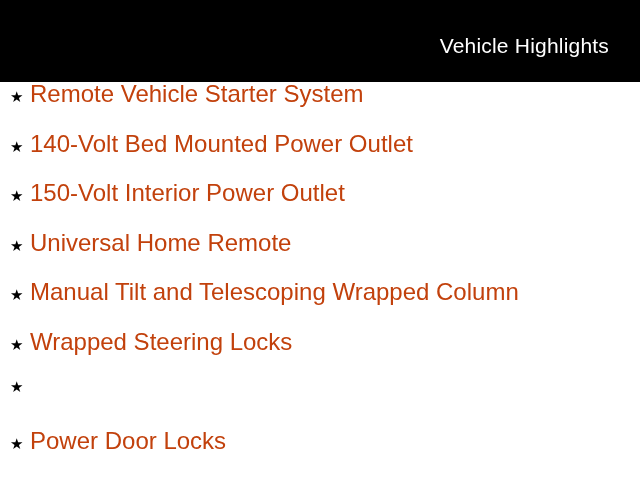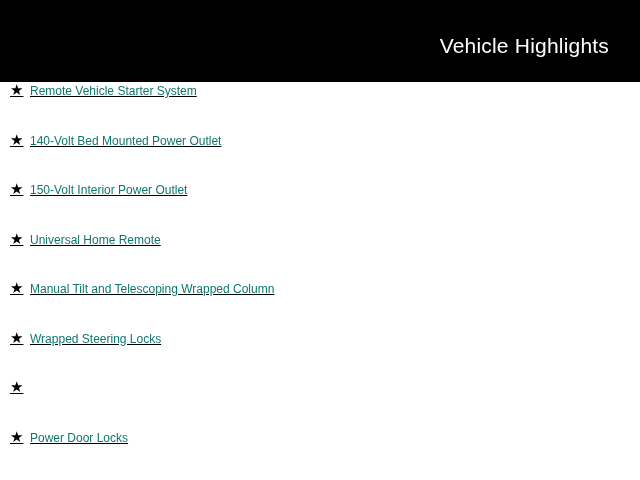--- a/index.html
+++ b/index.html
@@ -11,21 +11,20 @@
     height: 480px;
     background: #ffffff;
     font-family: "Liberation Sans", sans-serif;
     overflow: hidden;
   }
   .page {
     position: relative;
     width: 640px;
     height: 429px;
     box-sizing: border-box;
-    text-decoration: underline;
   }
   .header-bar {
     width: 640px;
     height: 82px;
     background: #000000;
     display: flex;
     align-items: center;
     justify-content: flex-end;
     box-sizing: border-box;
     padding-right: 31px;
@@ -56,22 +55,22 @@
   }
   .bullet {
     width: 20px;
     flex: 0 0 20px;
     color: #000000;
     font-size: 15px;
     line-height: 1;
     text-align: left;
   }
   .feature-label {
-    color: #0f766e;
-    font-size: 12px;
+    color: #c2410c;
+    font-size: 24px;
     line-height: 1;
     white-space: nowrap;
   }
 </style>
 </head>
 <body>
 
 <div class="page">
 
   <div class="header-bar">

